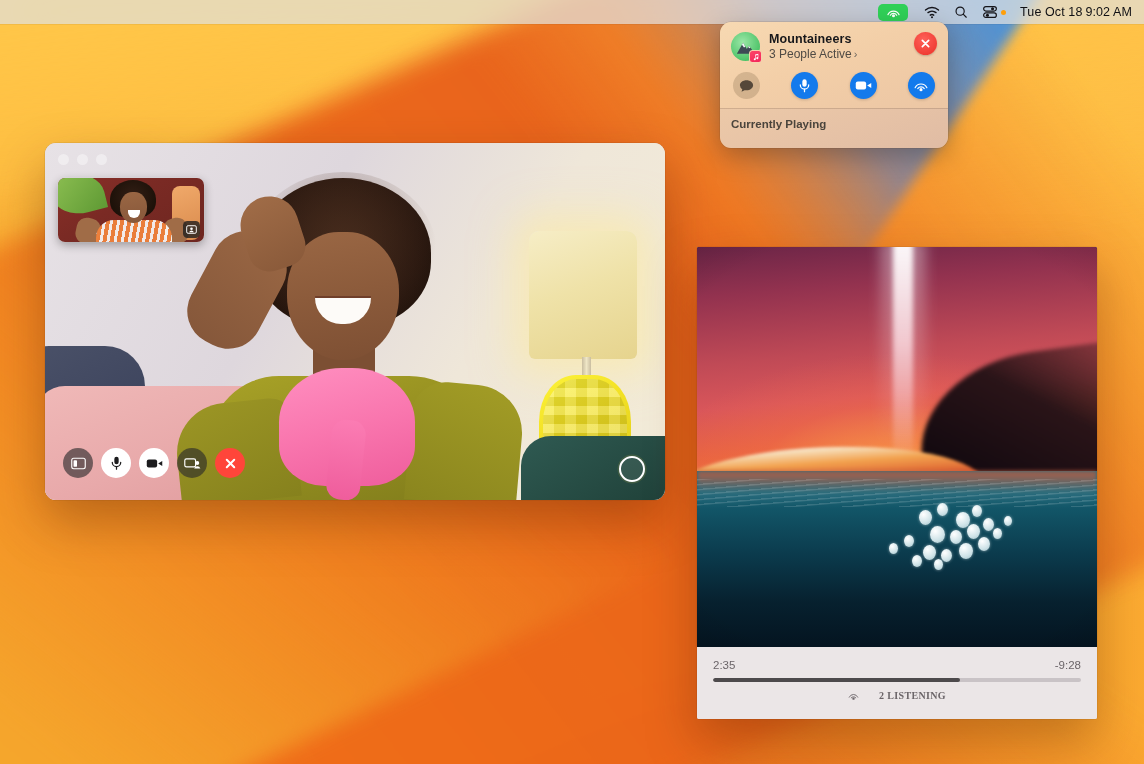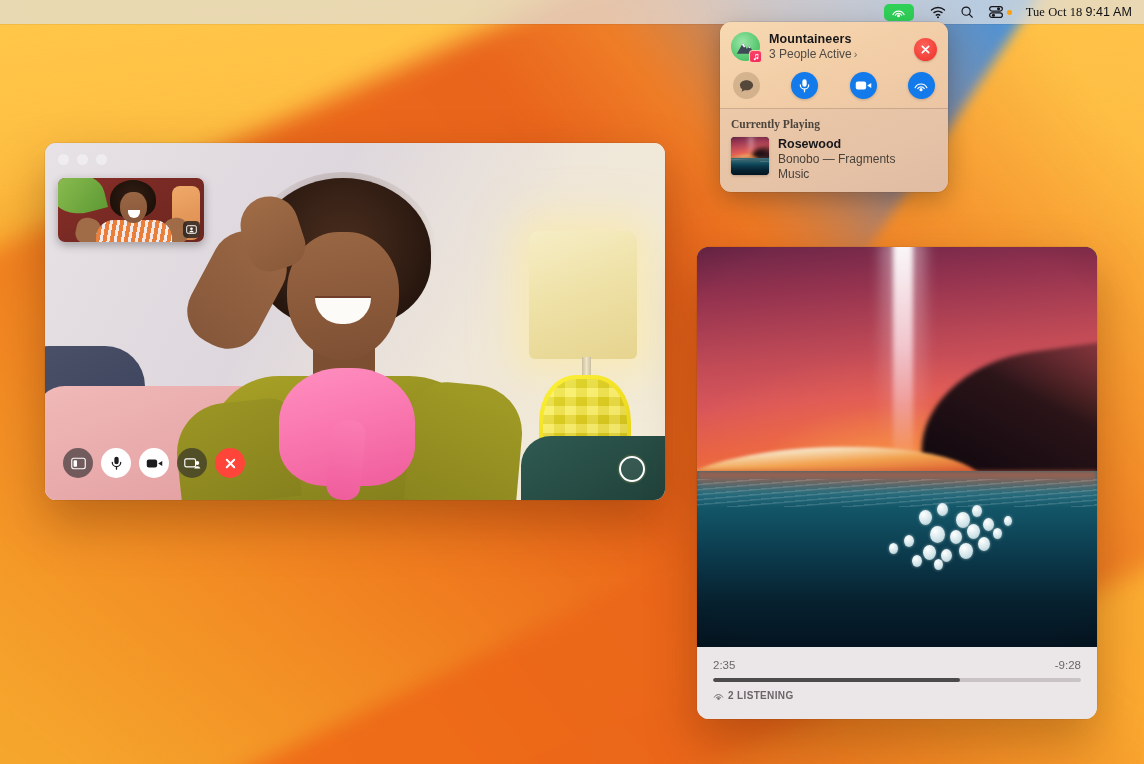--- a/index.html
+++ b/index.html
@@ -80,38 +80,38 @@
     font-size:12.5px; color:#101014;
     box-shadow:0 .5px 0 rgba(0,0,0,.10);
   }
   .mb-item { display:flex; align-items:center; height:24px; padding:0 7px; }
   .mb-shareplay {
     background:#30d158; border-radius:5px;
     width:30px; height:17px; padding:0;
     justify-content:center; margin-right:9px;
   }
   .mb-time { padding-left:3px; padding-right:2px; letter-spacing:.1px; }
-  .mb-date { padding-right:0; letter-spacing:.1px;font-family:Liberation Serif, serif; }
+  .mb-date { padding-right:0; letter-spacing:.1px; }
   .ctrl-dot {
     width:5px; height:5px; border-radius:50%;
     background:#ff9f0a; margin-left:3px; align-self:center;
   }
 
   
   #shareplay-popup {
     position:absolute; left:720px; top:22px; width:228px;
     border-radius:11px; overflow:hidden;
     box-shadow:0 8px 26px rgba(0,0,0,.26), 0 0 0 .5px rgba(120,90,60,.30);
     font-size:12.5px;
   }
   .sp-top {
     background:linear-gradient(160deg,#f7d9b2 0%, #f3cfa8 45%, #ecc6a4 100%);
     padding:10px 11px 9px 11px;
   }
-  .sp-header { display:flex; align-items:flex-end; gap:9px; }
+  .sp-header { display:flex; align-items:flex-start; gap:9px; }
   .sp-avatar-wrap { position:relative; width:29px; height:29px; flex:0 0 29px; }
   .sp-avatar {
     width:29px; height:29px; border-radius:50%;
     background:radial-gradient(circle at 40% 35%, #9ae6a6, #4fc46a 70%, #3db85c 100%);
     display:flex; align-items:center; justify-content:center; overflow:hidden;
   }
   .sp-badge {
     position:absolute; right:-2px; bottom:-2px;
     width:13px; height:13px; border-radius:3.5px;
     background:linear-gradient(160deg,#fc4668,#f4265a);
@@ -136,21 +136,21 @@
     color:#fff;
   }
   .sp-btn.inactive { background:rgba(120,96,66,.26); color:#55483a; }
   .sp-btn.active   { background:#137aec; box-shadow:0 1px 3px rgba(0,0,0,.18); }
 
   .sp-bottom {
     background:linear-gradient(160deg,#ecc9a8 0%, #e6c2a6 55%, #e0bca4 100%);
     padding:9px 11px 11px 11px;
     border-top:.5px solid rgba(120,90,60,.22);
   }
-  .sp-section-title { font-size:11.5px; font-weight:700; color:#4a443c; margin-bottom:7px;font-family:Liberation Serif, serif; }
+  .sp-section-title { font-size:11.5px; font-weight:700; color:#4a443c; margin-bottom:7px; }
   .sp-now { display:flex; gap:9px; align-items:flex-start; }
   .sp-art {
     width:38px; height:38px; flex:0 0 38px; border-radius:4px; overflow:hidden;
     position:relative; box-shadow:0 1px 3px rgba(0,0,0,.22);
   }
   .sp-now-texts { display:flex; flex-direction:column; gap:1px; min-width:0; }
   .sp-track { font-size:12.5px; font-weight:700; color:#17171a; }
   .sp-artist, .sp-app { font-size:12px; color:#46413a; }
 
   
@@ -396,33 +396,33 @@
   #ft-record {
     position:absolute; right:20px; bottom:18px;
     width:26px; height:26px; border-radius:50%;
     border:2.5px solid #ffffff; background:rgba(255,255,255,.08);
     box-shadow:0 0 0 1.5px rgba(90,110,70,.55);
   }
 
   
   #music-window {
     position:absolute; left:697px; top:247px; width:400px; height:472px;
-    border-radius:12px; overflow:hidden;
+    border-radius:2px; overflow:hidden;
     box-shadow:0 22px 50px rgba(90,35,0,.34), 0 0 0 .5px rgba(0,0,0,.12);
     background:#ece8e9;
   }
   .mw-art { position:absolute; left:0; top:0; width:400px; height:400px; overflow:hidden; }
   .mw-bar { position:absolute; left:0; bottom:0; width:400px; height:72px; background:#ebe6e7; padding:12px 16px 10px; }
   .mw-times { display:flex; justify-content:space-between; font-size:11.5px; color:#6b6569; }
   .mw-track-wrap { margin-top:7px; height:4px; border-radius:2px; background:#c9c3c6; overflow:hidden; }
   .mw-track-fill { height:100%; border-radius:2px; background:#4d4a4c; }
   .mw-foot { margin-top:8px; text-align:center; }
   .mw-listening {
     font-size:10px; font-weight:700; letter-spacing:.35px; color:#6b6569;
-    display:flex; align-items:center; gap:4px;
+    display:flex; align-items:center; justify-content:center; gap:20px;font-family:Liberation Serif, serif;
   }
   .mw-nowtrack { font-size:12px; font-weight:700; color:#1c1c1e; margin-top:2px; }
 
   svg { display:block; }
 </style>
 </head>
 <body>
 
 <div id="desktop">
 
@@ -465,21 +465,21 @@
       <svg width="16" height="14" viewBox="0 0 24 22">
         <rect x="2" y="2.5" width="20" height="7" rx="3.5" fill="none" stroke="#15151a" stroke-width="1.9"></rect>
         <circle cx="16" cy="6" r="2.4" fill="#15151a"></circle>
         <rect x="2" y="12.5" width="20" height="7" rx="3.5" fill="none" stroke="#15151a" stroke-width="1.9"></rect>
         <circle cx="8" cy="16" r="2.4" fill="#15151a"></circle>
       </svg>
       <span class="ctrl-dot"></span>
     </div>
 
     <div class="mb-item mb-date">Tue Oct 18</div>
-    <div class="mb-item mb-time">9:41 AM</div>
+    <div class="mb-item mb-time">9:02 AM</div>
   </div>
 
   <div id="shareplay-popup">
 
     <div class="sp-top">
       <div class="sp-header">
 
         <div class="sp-avatar-wrap">
           <div class="sp-avatar">
             <svg width="20" height="16" viewBox="0 0 24 18">
@@ -538,44 +538,20 @@
             <path d="M2.6 15.6a10.4 10.4 0 0 1 18.8 0" fill="none" stroke="#fff" stroke-width="1.9" stroke-linecap="round"></path>
             <path d="M6.8 17a6.2 6.2 0 0 1 10.4 0" fill="none" stroke="#fff" stroke-width="1.9" stroke-linecap="round"></path>
             <circle cx="12" cy="18.6" r="2.5" fill="#fff"></circle>
           </svg>
         </div>
       </div>
     </div>
 
     <div class="sp-bottom">
       <div class="sp-section-title">Currently Playing</div>
-      <div class="sp-now">
-
-        <div class="sp-art">
-          <div class="artwork">
-            <div class="aw-sky"></div>
-              <div class="aw-sky2"></div>
-            <div class="aw-beam2"></div>
-              <div class="aw-beam"></div>
-            <div class="aw-darkcliff"></div>
-            <div class="aw-ridge"></div>
-              <div class="aw-glowline"></div>
-            <div class="aw-water"></div>
-              <div class="aw-waterline"></div>
-              <div class="aw-ripple"></div>
-            <div class="aw-vig"></div>
-          </div>
-        </div>
-
-        <div class="sp-now-texts">
-          <div class="sp-track">Rosewood</div>
-          <div class="sp-artist">Bonobo — Fragments</div>
-          <div class="sp-app">Music</div>
-        </div>
-      </div>
     </div>
   </div>
 
   <div id="facetime-window">
 
     <div class="ft-video">
       <div class="ftv-wall"></div>
       <div class="ftv-lamp-shade"></div>
       <div class="ftv-lamp-neck"></div>
       <div class="ftv-lamp-base"></div>

